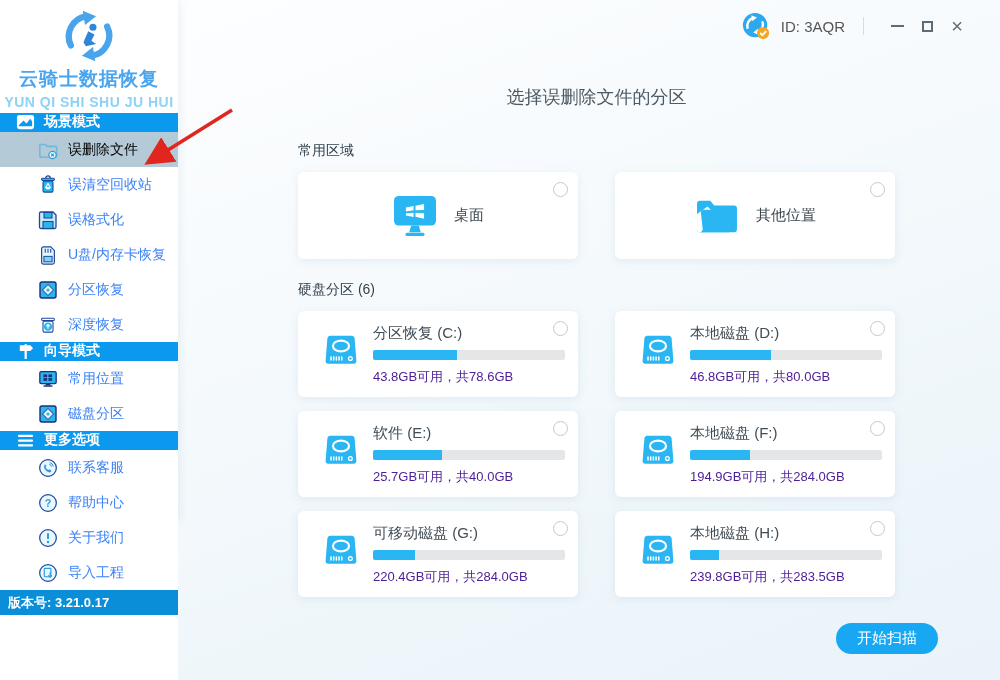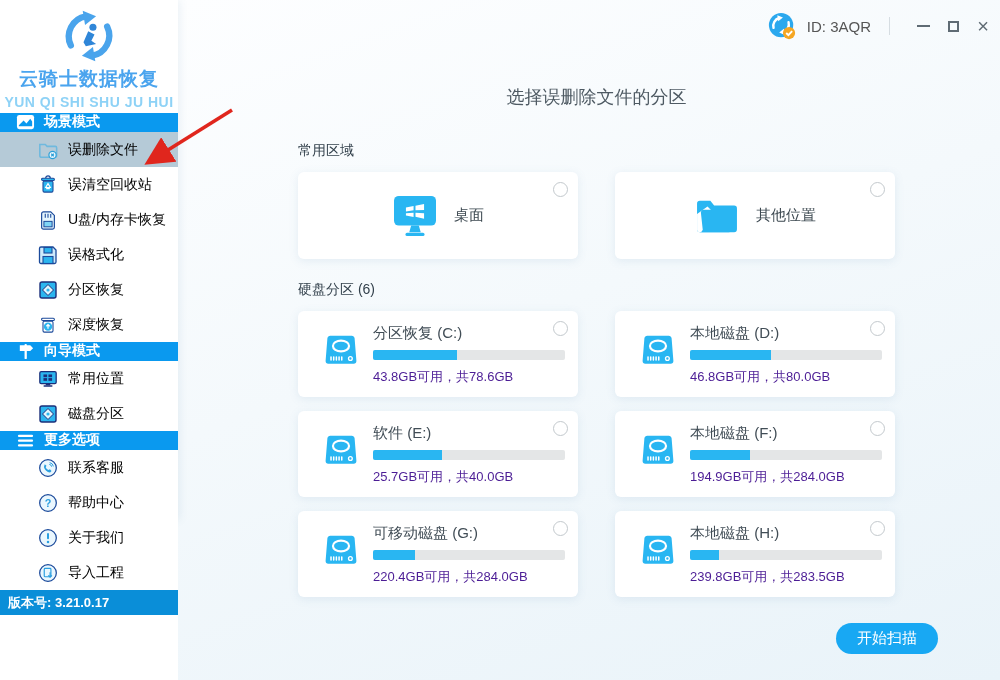--- a/index.html
+++ b/index.html
@@ -11,35 +11,35 @@
   .sidebar { position:relative; width:178px; height:520px; background:#ffffff;
     box-shadow:2px 0 8px rgba(80,130,170,.10); z-index:5; display:flex; flex-direction:column; }
   .logo-area { height:113px; background:#fff; text-align:center; padding-top:6px; }
   .logo-title { font-size:19px; font-weight:bold; color:#4aa4ee; letter-spacing:1px; margin-top:-4px; }
   .logo-sub { font-size:14px; color:#8ed2f6; font-weight:bold; letter-spacing:.5px; margin-top:2px; }
 
   .sec-header { height:32px; background:#0a99ef; color:#fff; font-size:14px; font-weight:bold;
     display:flex; align-items:flex-start; padding-left:16px; gap:9px; }
   .sec-header + .items { background:#fff; }
   .nav-item { height:35px; display:flex; align-items:center; padding-left:38px; gap:10px;
-    font-size:14px; color:#000000; cursor:pointer; background:#fff; }
+    font-size:14px; color:#3b82f6; cursor:pointer; background:#fff; }
   .nav-item.selected { background:#b5cad7; color:#000000; }
   .sec-gap { height:9px; background:#fff; }
   .nav-fill { flex:1; background:#fff; }
   .version-bar { height:25px; background:#0a8ed8; color:#fff; font-size:13px; font-weight:bold;
     line-height:25px; padding-left:8px; }
 
   .mi { width:20px; height:20px; flex:0 0 auto; }
   .hi { width:19px; height:19px; flex:0 0 auto; }
 
   
   .main { position:relative; flex:1; height:680px;
     background:linear-gradient(160deg,#fdfeff 0%,#f4f9fc 45%,#e9f3f9 100%); }
   .titlebar { height:52px; display:flex; align-items:center; justify-content:flex-end;
-    padding-right:6px; }
+    padding-right:32px; }
   .id-label { font-size:15px; color:#555; margin:0 18px 0 10px; }
   .tb-divider { width:1px; height:18px; background:#d6dde2; margin-right:14px; }
   .win-btn { width:22px; height:22px; display:flex; align-items:center; justify-content:center;
     margin-left:8px; cursor:pointer; color:#5f6b74; }
   .glyph-min { display:block; width:13px; height:2px; background:#5f6b74; }
   .glyph-max { display:block; width:11px; height:11px; border:2px solid #5f6b74; }
   .glyph-close { font-size:20px; line-height:1; color:#5f6b74; }
 
   .content { margin:0 105px 0 120px; }
   .page-title { font-size:18px; font-weight:normal; color:#4e5a63; text-align:center; margin-top:33px; }
@@ -111,38 +111,38 @@
       <div class="nav-item">
         <svg class="mi" viewBox="0 0 20 22">
           <path d="M7.5 3.5 A2.5 2.5 0 0 1 12.5 3.5" fill="none" stroke="#1b4a9b" stroke-width="1.4"></path>
           <rect x="3" y="3.5" width="14" height="2.6" rx="1.2" fill="#2bb5ef" stroke="#1b4a9b" stroke-width="1.2"></rect>
           <rect x="4.5" y="6.8" width="11" height="12" rx="1.5" fill="#2bb5ef" stroke="#1b4a9b" stroke-width="1.2"></rect>
           <path d="M10 9.5 L7.4 13.8 H12.6 Z M8 15 H12" fill="none" stroke="#fff" stroke-width="1.2"></path>
         </svg>
         <span>误清空回收站</span>
       </div>
       <div class="nav-item">
+        <svg class="mi" viewBox="0 0 20 20">
+          <path d="M3 2 H15 L18 5 V17 A1.5 1.5 0 0 1 16.5 18.5 H3 A1.5 1.5 0 0 1 1.5 17 V3.5 A1.5 1.5 0 0 1 3 2 Z" fill="#cdeafb" stroke="#1b4a9b" stroke-width="1.3"></path>
+          <rect x="6" y="2.5" width="8" height="5.5" fill="#2bb5ef" stroke="#1b4a9b" stroke-width="1.1"></rect>
+          <rect x="5" y="11.5" width="10" height="7" fill="#2bb5ef" stroke="#1b4a9b" stroke-width="1.1"></rect>
+        </svg>
+        <span>误格式化</span>
+      </div>
+      <div class="nav-item">
         <svg class="mi" viewBox="0 0 18 22">
           <path d="M4 2 H12 L16 6 V19 A2 2 0 0 1 14 21 H4 A2 2 0 0 1 2 19 V4 A2 2 0 0 1 4 2 Z" fill="#e6f6fe" stroke="#1b4a9b" stroke-width="1.3"></path>
           <rect x="4.5" y="12.5" width="9" height="6" fill="#7fd4f5" stroke="#1b4a9b" stroke-width="1.1"></rect>
           <g stroke="#1b4a9b" stroke-width="1.2">
             <line x1="6" y1="4" x2="6" y2="8.5"></line>
               <line x1="9" y1="4" x2="9" y2="8.5"></line>
               <line x1="12" y1="4.5" x2="12" y2="8.5"></line>
           </g>
         </svg>
         <span>U盘/内存卡恢复</span>
-      </div>
-      <div class="nav-item">
-        <svg class="mi" viewBox="0 0 20 20">
-          <path d="M3 2 H15 L18 5 V17 A1.5 1.5 0 0 1 16.5 18.5 H3 A1.5 1.5 0 0 1 1.5 17 V3.5 A1.5 1.5 0 0 1 3 2 Z" fill="#cdeafb" stroke="#1b4a9b" stroke-width="1.3"></path>
-          <rect x="6" y="2.5" width="8" height="5.5" fill="#2bb5ef" stroke="#1b4a9b" stroke-width="1.1"></rect>
-          <rect x="5" y="11.5" width="10" height="7" fill="#2bb5ef" stroke="#1b4a9b" stroke-width="1.1"></rect>
-        </svg>
-        <span>误格式化</span>
       </div>
       <div class="nav-item">
         <svg class="mi" viewBox="0 0 20 20">
           <rect x="2" y="2" width="16" height="16" rx="2" fill="#2bb5ef" stroke="#1b2f7a" stroke-width="1.4"></rect>
           <polygon points="10,4.5 15.5,10 10,15.5 4.5,10" fill="#dff6ff" stroke="#1b2f7a" stroke-width="1"></polygon>
           <circle cx="10" cy="10" r="1.6" fill="#2bb5ef"></circle>
         </svg>
         <span>分区恢复</span>
       </div>
       <div class="nav-item">

